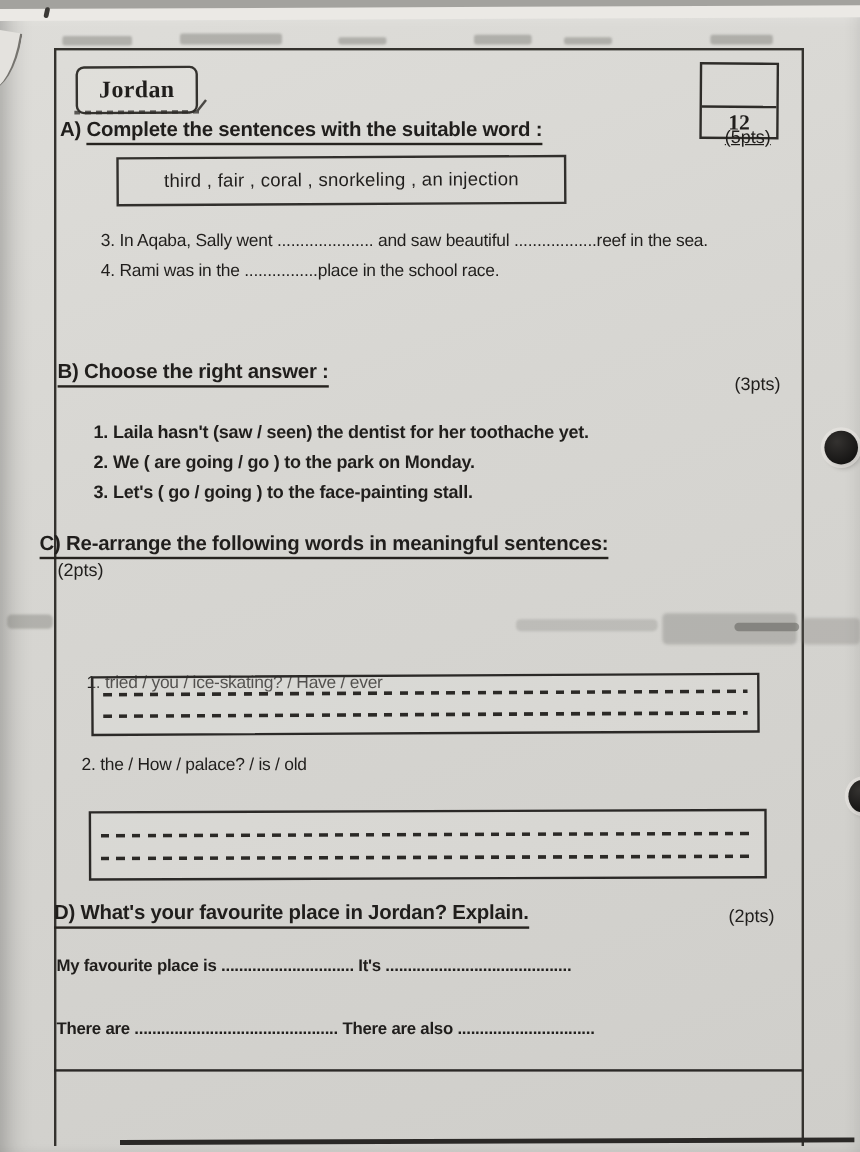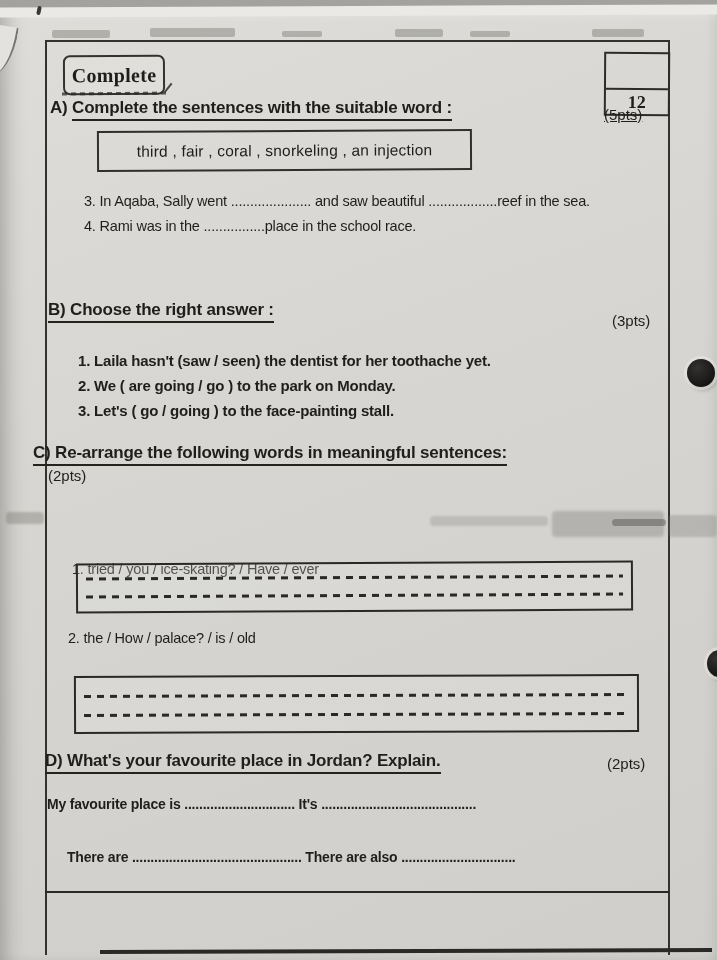--- a/index.html
+++ b/index.html
@@ -39,21 +39,21 @@
   .writing-box{
     position:absolute;left:63px;top:55px;width:98px;height:36px;
     border:2px solid #34322e;border-radius:7px;background:rgba(230,228,224,.35);
     display:flex;align-items:center;justify-content:center;
     font-family:"Liberation Serif",serif;font-weight:bold;font-size:20px;letter-spacing:.3px;
     transform:rotate(-.3deg);
   }
   .writing-shadow{position:absolute;left:62px;top:92px;width:108px;height:3px;
     background:repeating-linear-gradient(90deg,rgba(45,43,40,.75) 0 5px,transparent 5px 9px);transform:rotate(-.4deg);}
   .writing-tick{position:absolute;left:167px;top:82px;width:2px;height:12px;background:#4a4844;transform:rotate(38deg);}
-  .score-box{position:absolute;left:583px;top:52px;width:62px;height:60px;border:2px solid #2e2c29;transform:rotate(.4deg);margin-left:21px;}
+  .score-box{position:absolute;left:583px;top:52px;width:62px;height:60px;border:2px solid #2e2c29;transform:rotate(.4deg);}
   .score-top{height:34px;border-bottom:2px solid #2e2c29;}
   .score-bottom{height:24px;display:flex;align-items:center;justify-content:center;
     font-family:"Liberation Serif",serif;font-weight:bold;font-size:18px;}
 
   
   .sec-heading{position:absolute;font-weight:bold;font-size:17px;letter-spacing:-.2px;white-space:nowrap;}
   .underlined{border-bottom:2px solid #26231f;padding-bottom:2px;}
   .pts{position:absolute;font-size:15px;letter-spacing:0;}
 
   .word-bank{
@@ -87,21 +87,21 @@
   <div class="ghost" style="left:52px;top:30px;width:58px;height:8px;"></div>
   <div class="ghost" style="left:150px;top:28px;width:85px;height:9px;"></div>
   <div class="ghost" style="left:282px;top:31px;width:40px;height:6px;"></div>
   <div class="ghost" style="left:395px;top:29px;width:48px;height:8px;"></div>
   <div class="ghost" style="left:470px;top:31px;width:40px;height:6px;"></div>
   <div class="ghost" style="left:592px;top:29px;width:52px;height:8px;"></div>
 
   <div class="sheet-border"></div>
 
   <div class="writing-box">
-    <span>Complete</span>
+    <span>Jordan</span>
   </div>
   <div class="writing-shadow"></div>
   <div class="writing-tick"></div>
 
   <div class="score-box">
     <div class="score-top"></div>
     <div class="score-bottom">12</div>
   </div>
 
   <div class="sec-heading" style="left:50px;top:98px;">
@@ -153,20 +153,20 @@
     <div class="dash-line" style="top:17px;"></div>
     <div class="dash-line" style="top:36px;"></div>
   </div>
 
   <div class="sec-heading" style="left:45px;top:751px;">
     <span class="underlined">D) What's your favourite place in Jordan? Explain.</span>
   </div>
   <div class="pts" style="left:607px;top:755px;">(2pts)</div>
 
   <div class="dline" style="left:47px;top:796px;">My favourite  place is .............................. It's ..........................................</div>
-  <div class="dline" style="left:47px;top:849px;margin-left:20px;">There are .............................................. There are also ...............................</div>
+  <div class="dline" style="left:47px;top:849px;">There are .............................................. There are also ...............................</div>
 
   <div class="inner-rule"></div>
   <div class="bottom-line"></div>
 
   <div class="hole" style="left:687px;top:359px;width:28px;height:28px;"></div>
   <div class="hole" style="left:707px;top:650px;width:24px;height:27px;"></div>
 </div>
 
 </body></html>

